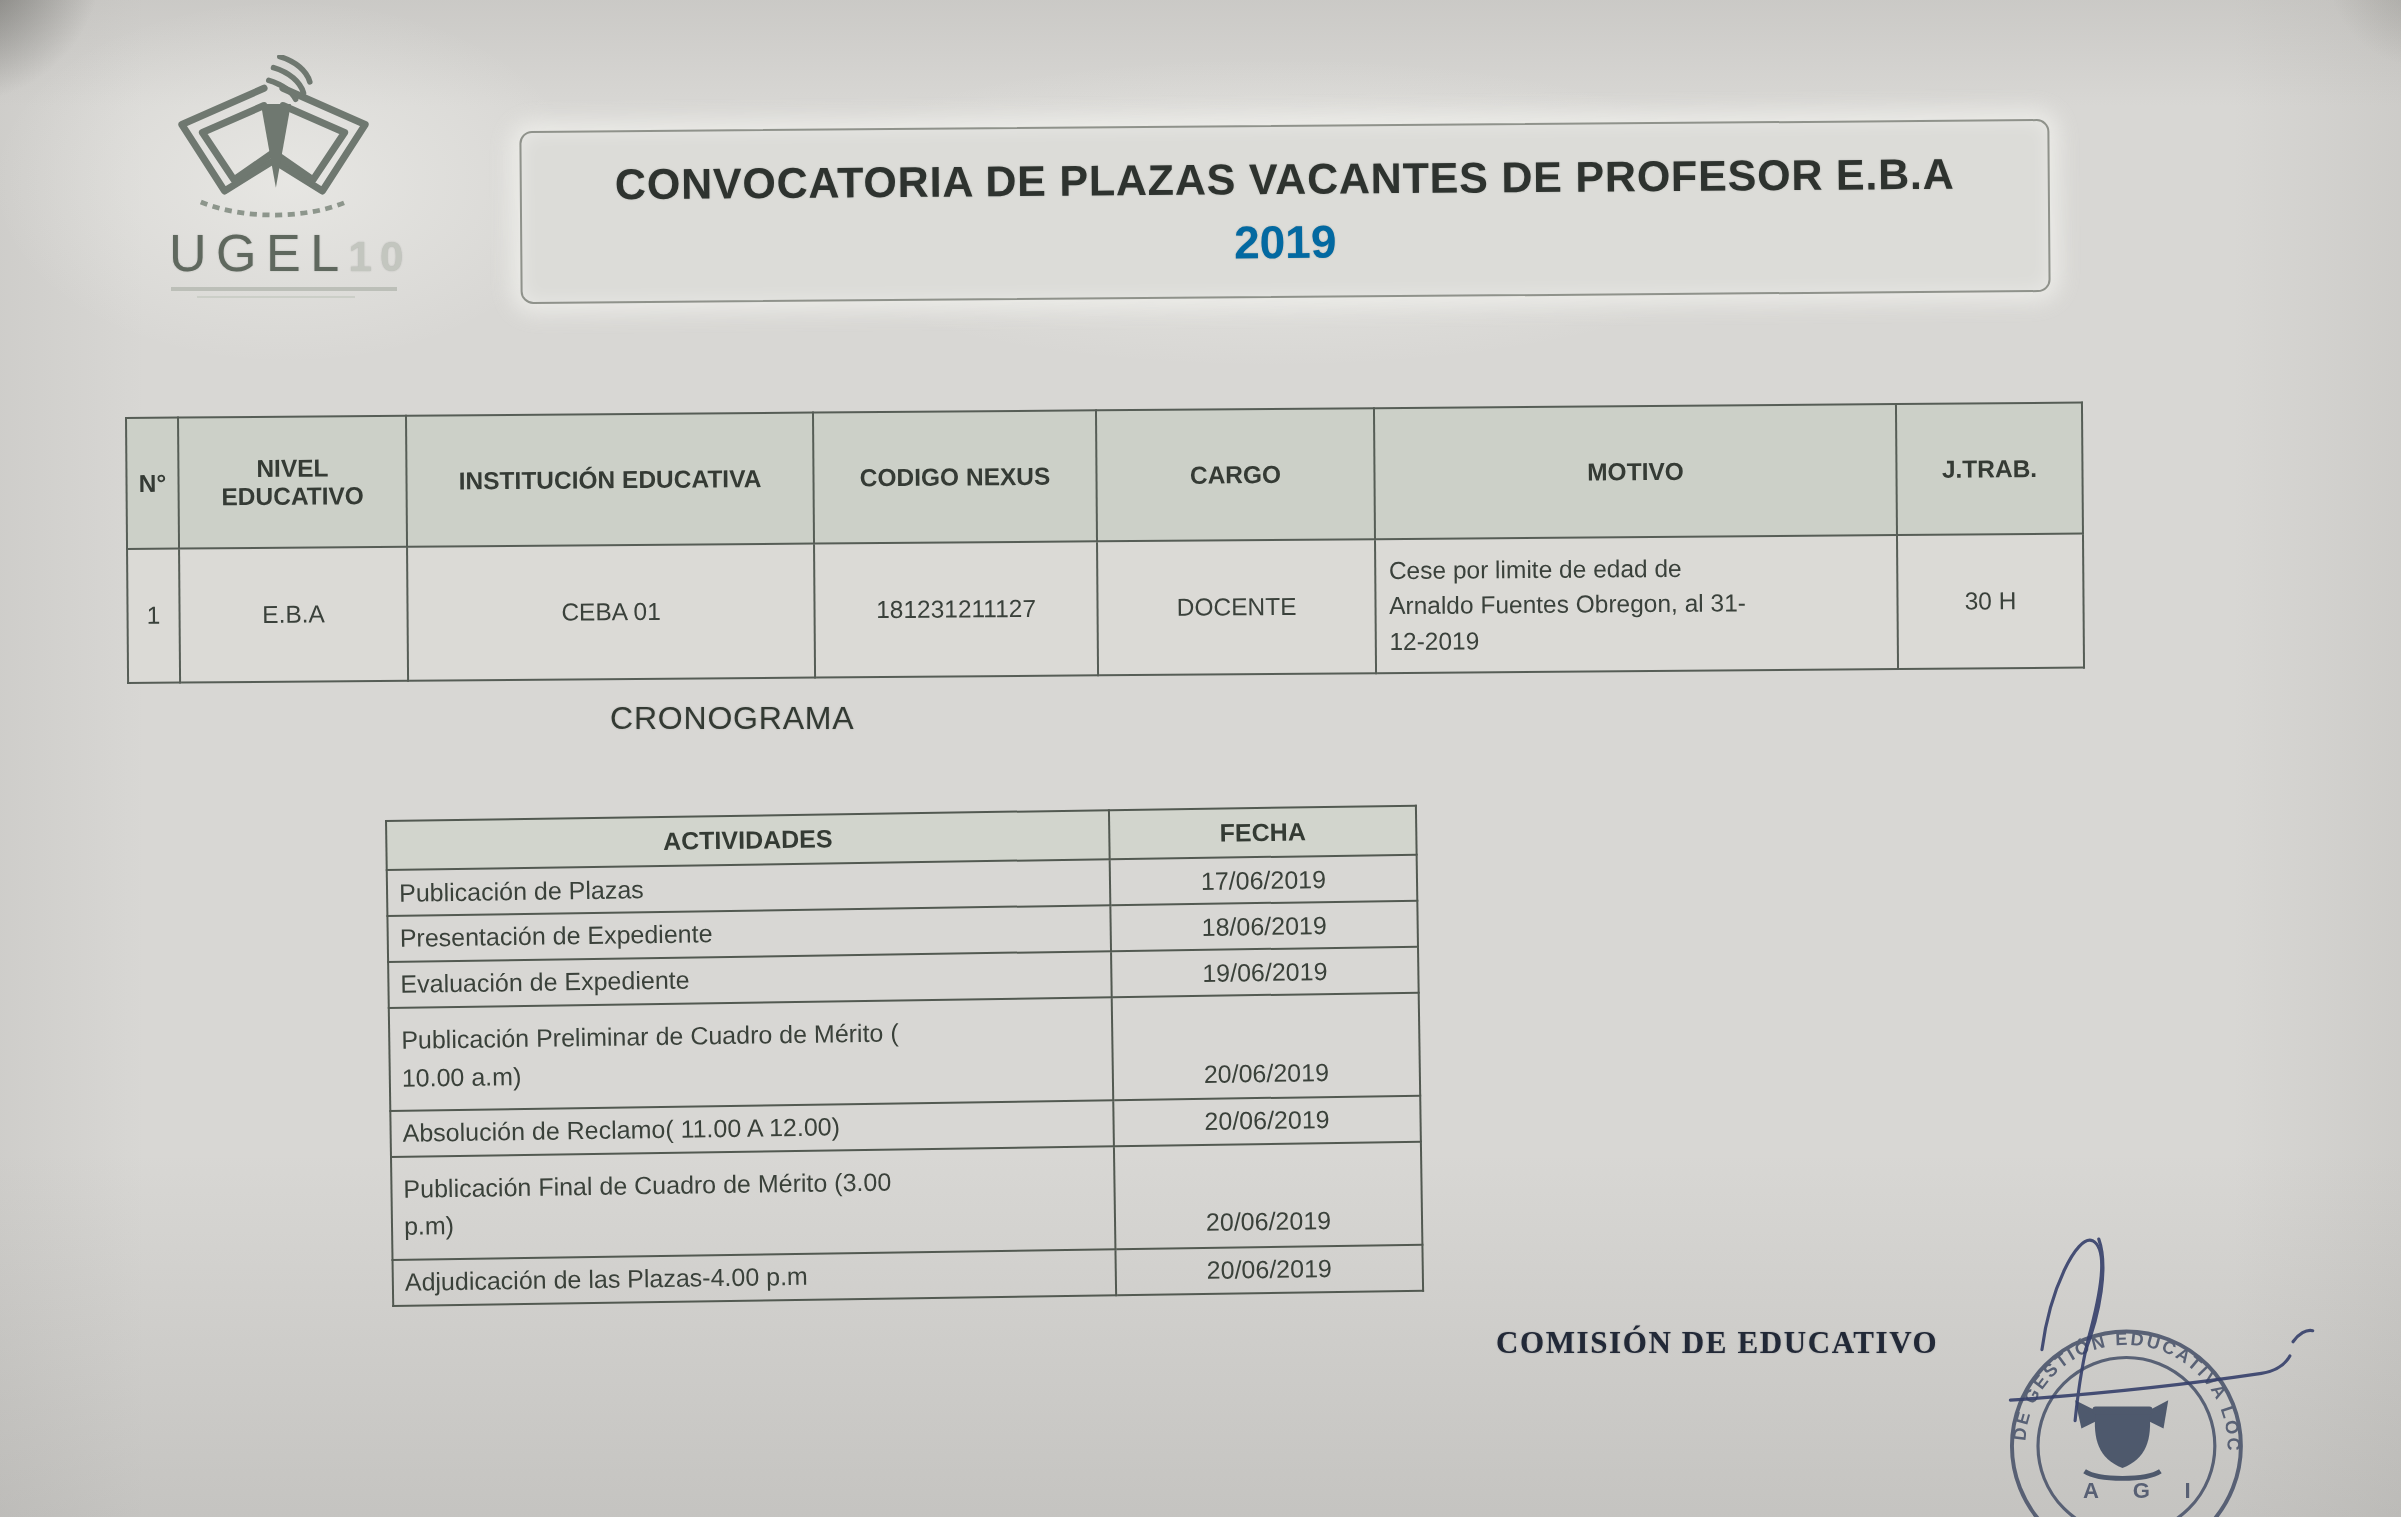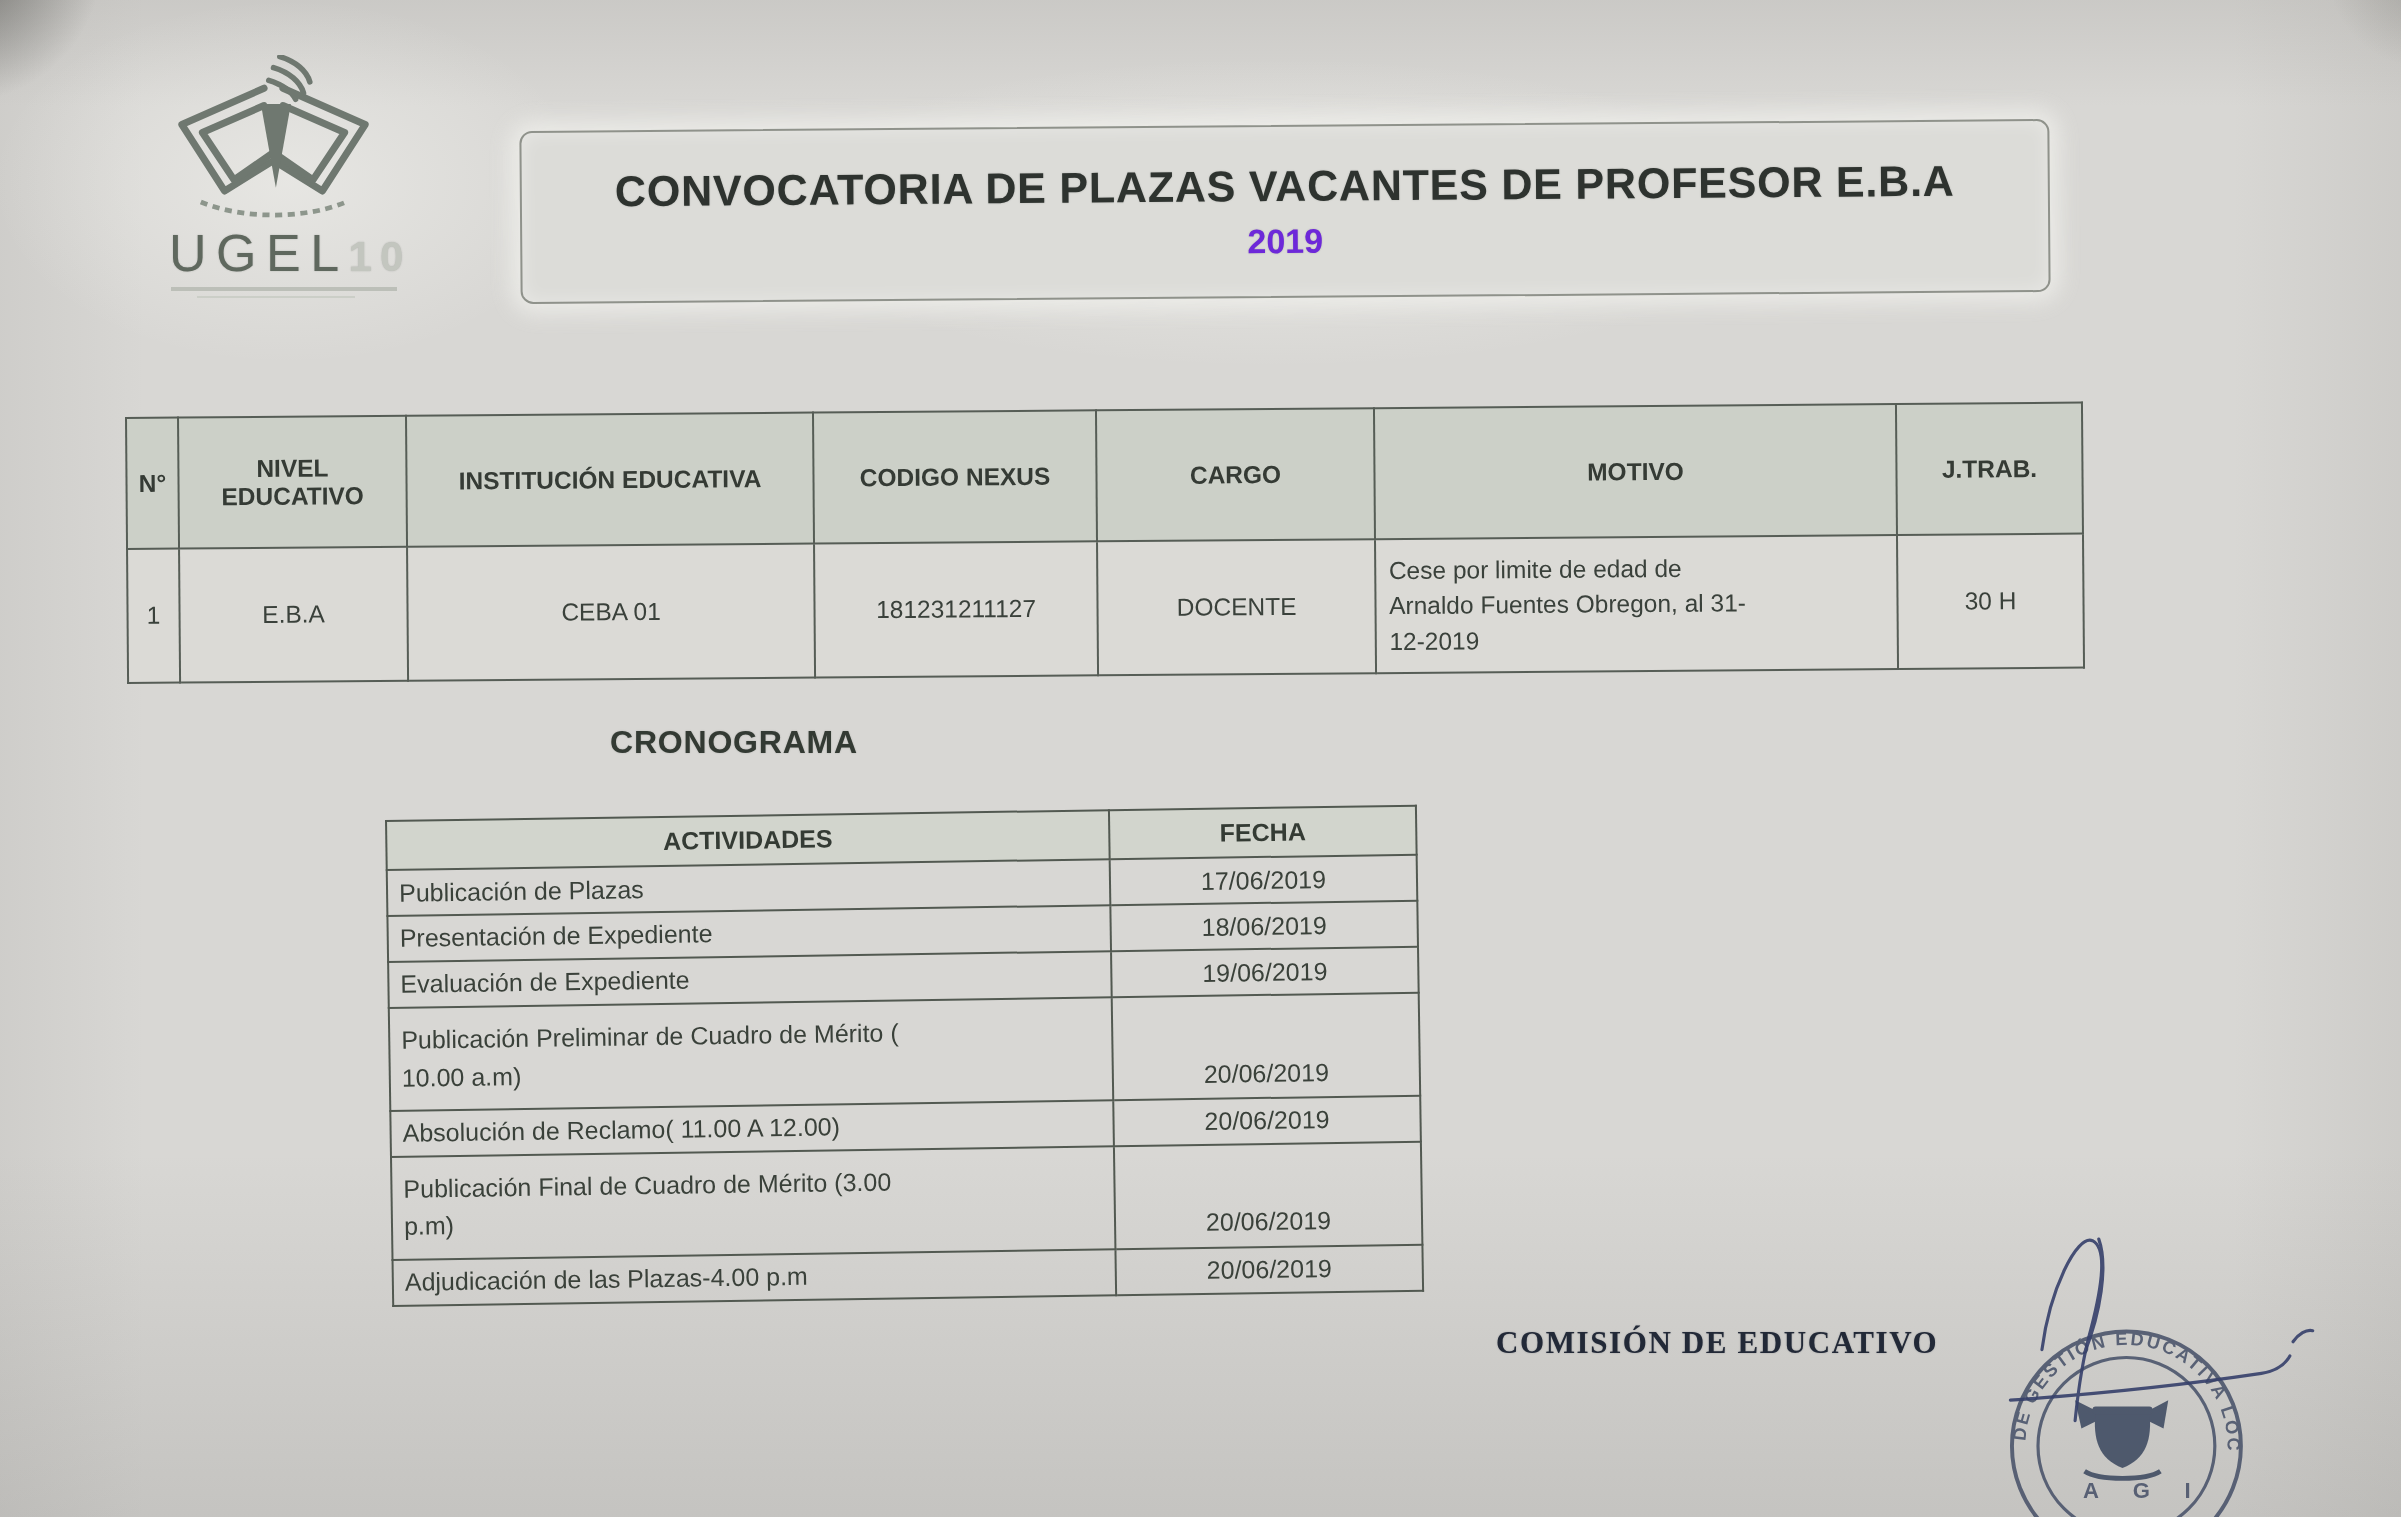--- a/index.html
+++ b/index.html
@@ -31,21 +31,21 @@
   
   .title-box{
     position:absolute; left:520px; top:125px; width:1526px; height:169px;
     background:#dcdcd8;
     border:2.4px solid #8f928b; border-radius:12.6px;
     box-shadow:0 0 22px 9.5px rgba(242,242,238,0.75), inset 0 0 19px rgba(255,255,255,0.35);
     transform:rotate(-0.45deg);
     display:flex; flex-direction:column; align-items:center; justify-content:center;
   }
   .title-line1{ font-size:43px; font-weight:bold; letter-spacing:0.8px; color:#2e332f; }
-  .title-line2{ font-size:34px; font-weight:bold; margin-top:11px; color:#6d28d9; }
+  .title-line2{ font-size:46px; font-weight:bold; margin-top:11px; color:#0369a1; }
 
   
   table{ border-collapse:collapse; }
   .vac-table{
     position:absolute; left:125px; top:417px;
     transform:rotate(-0.45deg); transform-origin:left top;
     table-layout:fixed;
     font-size:24.5px; color:#3a413b;
   }
   .vac-table td,.vac-table th{
@@ -56,22 +56,22 @@
   .vac-table th{ background:#ccd0c8; font-weight:bold; color:#353b35; }
   .vac-table td{ background:#dbdad6; }
   .vac-table .hrow{ height:131px; }
   .vac-table .drow{ height:134px; }
   .cell-motivo{ text-align:left !important; white-space:pre-line; line-height:1.45; padding-left:12.6px !important; }
   .c-num{width:52px;} .c-nivel{width:228px;} .c-inst{width:407px;}
   .c-cod{width:283px;} .c-cargo{width:278px;} .c-motivo{width:522px;} .c-jtrab{width:186px;}
 
   
   .crono-heading{
-    position:absolute; left:610px; top:724px;
-    font-size:32px; font-weight:bold; letter-spacing:0.8px; color:#333a33;
+    position:absolute; left:610px; top:700px;
+    font-size:32px; font-weight:normal; letter-spacing:0.8px; color:#333a33;
   }
   .crono-table{
     position:absolute; left:385px; top:820px;
     transform:rotate(-0.85deg); transform-origin:left top;
     table-layout:fixed;
     font-size:25px; color:#3a413a;
   }
   .crono-table td,.crono-table th{
     border:2.4px solid #525951;
     padding:3.2px 8px;

